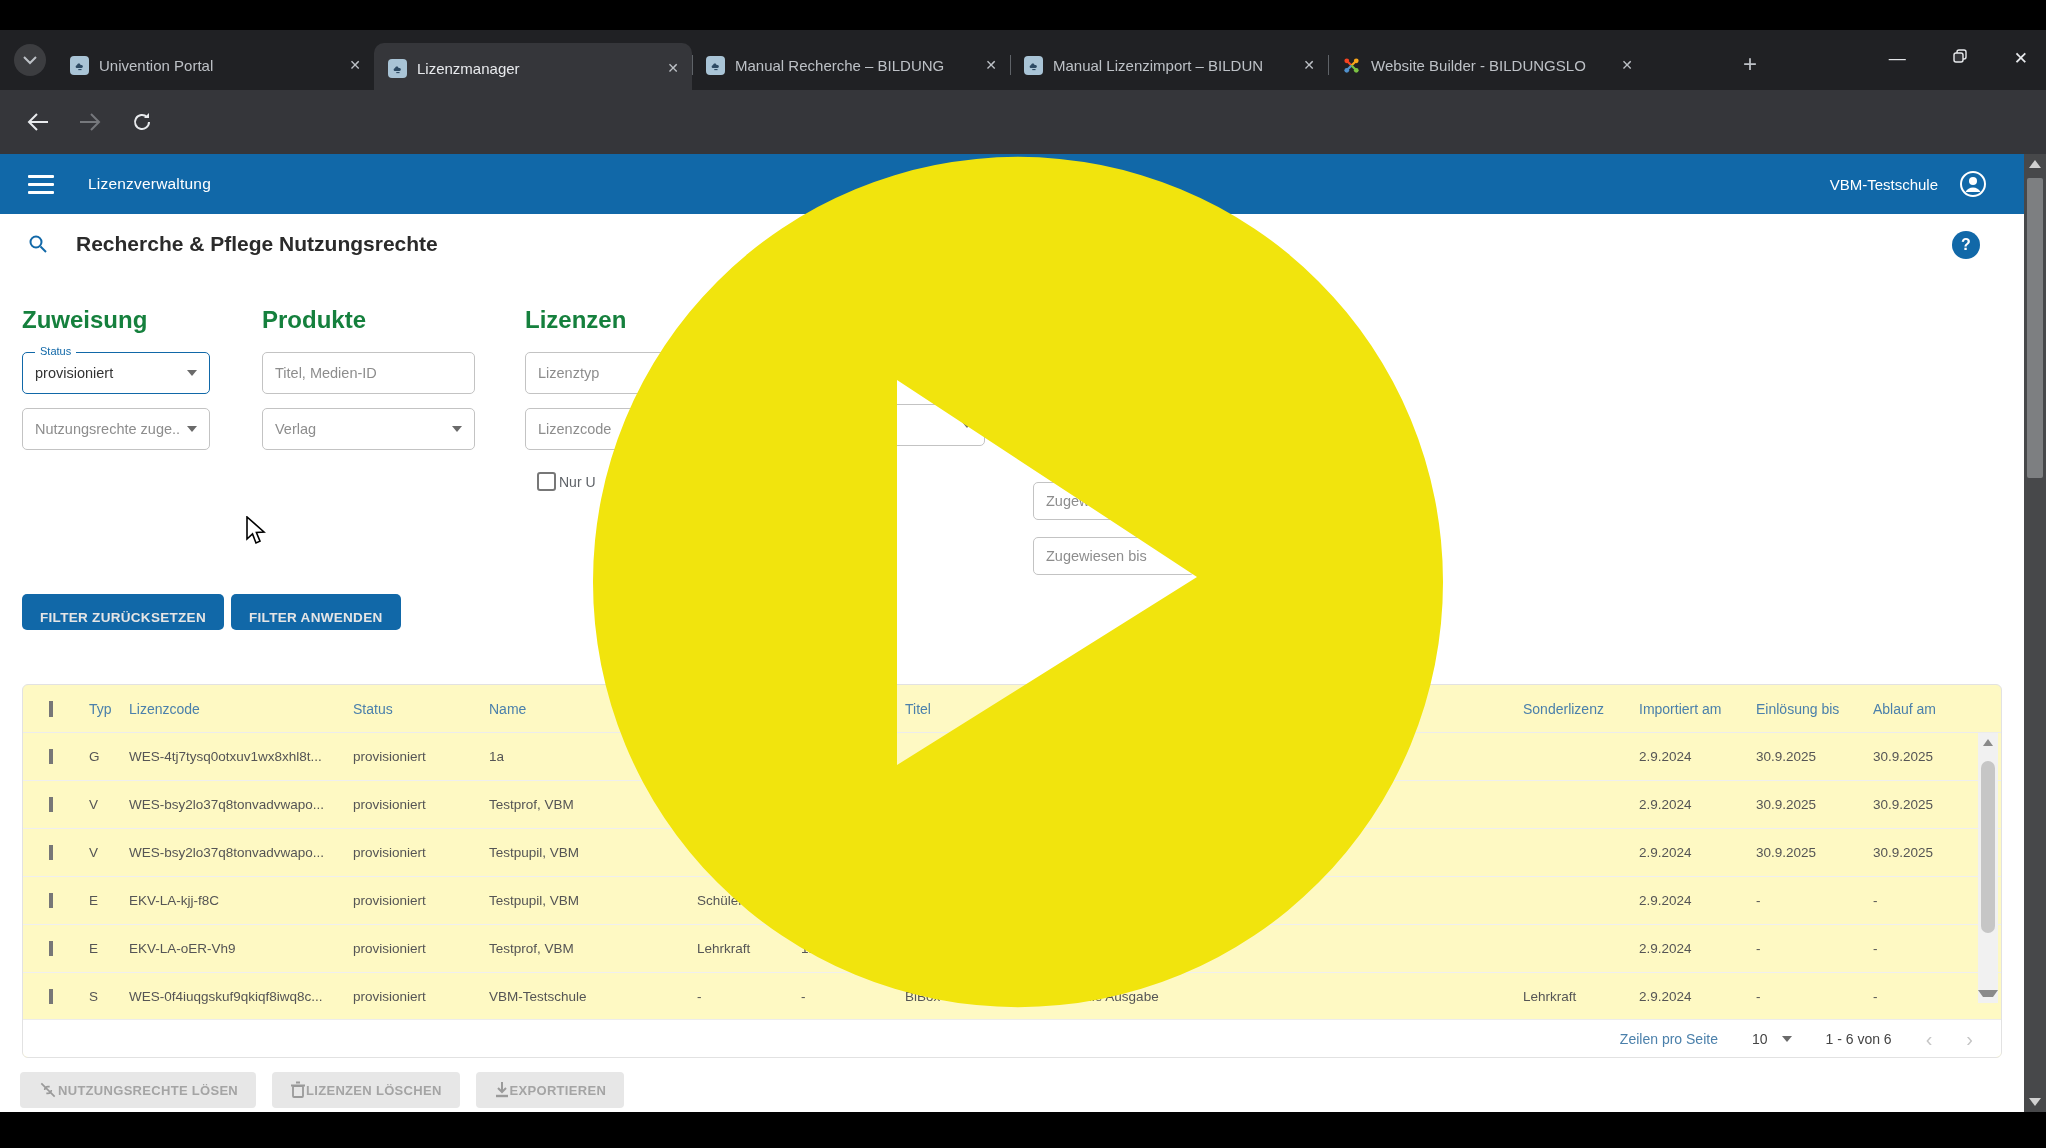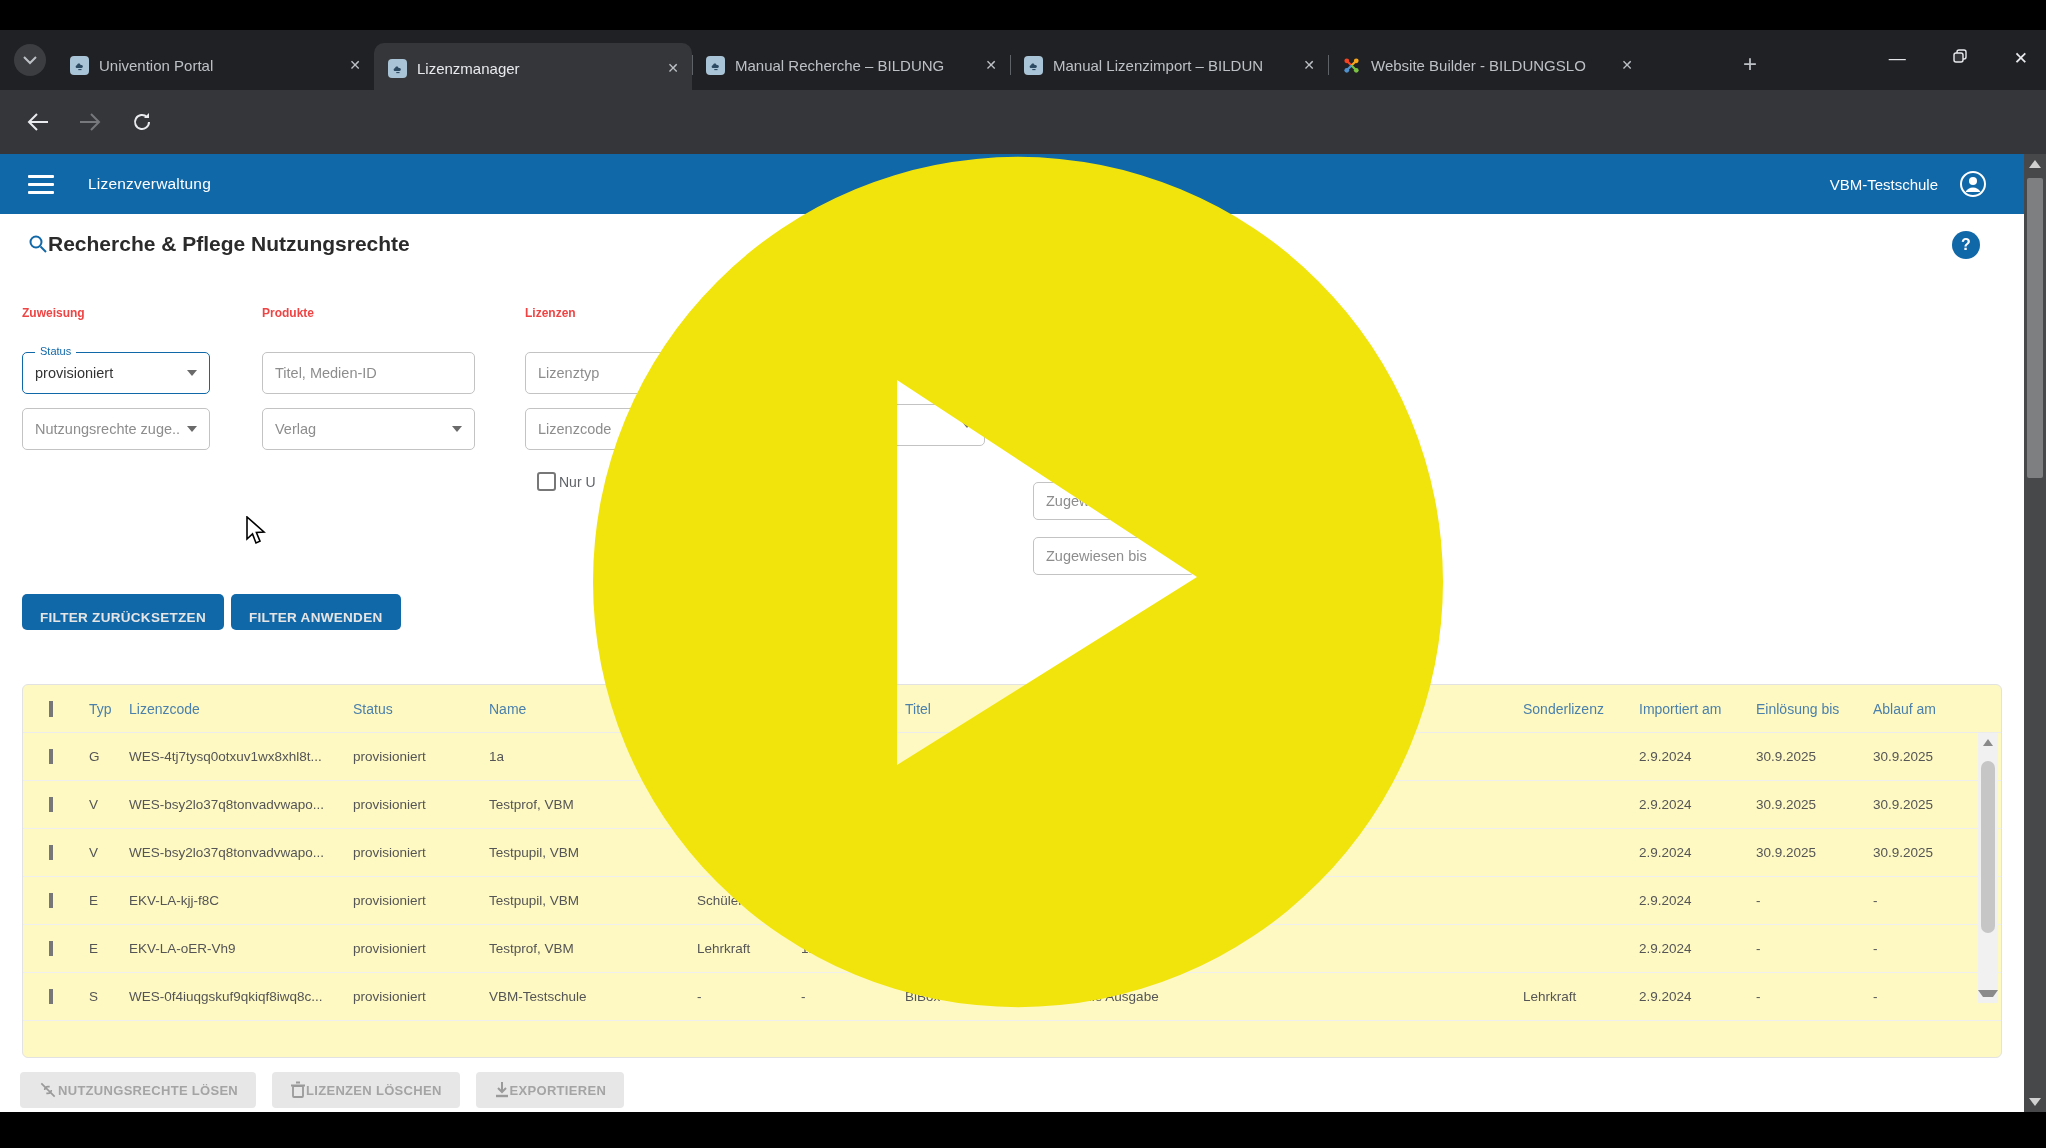--- a/index.html
+++ b/index.html
@@ -33,25 +33,25 @@
 
   
   #appbar{position:absolute;left:0;top:154px;width:2046px;height:60px;background:var(--appbar,#1168a8);display:flex;align-items:center;}
   #hamburger{margin-left:28px;width:26px;display:flex;flex-direction:column;gap:5px;}
   #hamburger i{height:3px;background:#fff;border-radius:1px;}
   #appbar-title{color:#fff;font-size:15.5px;font-weight:500;margin-left:34px;letter-spacing:.2px;}
   #appbar-right{position:absolute;right:60px;display:flex;align-items:center;gap:22px;color:#fff;font-size:15px;font-weight:500;}
 
   
   #content{position:absolute;left:0;top:214px;width:2046px;height:898px;background:#fff;}
-  #page-title-row{position:absolute;left:28px;top:18px;display:flex;align-items:center;gap:0;}
+  #page-title-row{position:absolute;left:28px;top:18px;display:flex;align-items:center;gap:28px;}
   #page-title{font-size:21px;font-weight:700;color:#2b2b2b;}
   #help-btn{position:absolute;left:1952px;top:17px;width:28px;height:28px;border-radius:50%;background:var(--accent,#1168a8);color:#fff;font-size:16px;font-weight:700;display:flex;align-items:center;justify-content:center;}
 
-  .fheading{position:absolute;font-size:12px;font-weight:700;color:#ef4444;}
+  .fheading{position:absolute;font-size:24px;font-weight:700;color:#15803d;}
   .field{position:absolute;height:42px;border:1px solid #c3c3c3;border-radius:5px;display:flex;align-items:center;padding:0 12px;font-size:14.5px;color:#8d8d8d;background:#fff;}
   .field .ph{flex:1;white-space:nowrap;overflow:hidden;}
   .caret{width:0;height:0;border-left:5px solid transparent;border-right:5px solid transparent;border-top:6px solid #6a6a6a;flex:none;margin-left:6px;}
   #status-select{border:1.5px solid var(--accent,#1168a8);color:#333;font-weight:500;}
   #status-label{position:absolute;left:12px;top:-8px;background:#fff;padding:0 5px;font-size:11px;color:var(--accent,#1168a8);font-weight:400;}
   .checkrow{position:absolute;display:flex;align-items:center;gap:3px;font-size:14px;color:#5f6368;}
   .cb{width:19px;height:19px;border:2px solid #777;border-radius:3px;background:#fff;flex:none;}
 
   .blue-btn{position:absolute;height:36px;background:var(--accent,#1168a8);color:#e5e5e5;border:none;border-radius:5px;font-size:13.5px;font-weight:700;letter-spacing:.3px;padding:16px 18px;}
 
@@ -404,20 +404,30 @@
             <div class="cell">2.9.2024</div>
             <div class="cell">-</div>
             <div class="cell">-</div>
           </div>
         </div>
       <div id="inner-scroll">
         <div class="tri-up"></div>
         <div id="inner-thumb"></div>
         <div id="inner-down" class="tri-down"></div>
       </div>
+      <div id="pagination">
+        <span id="pg-label">Zeilen pro Seite</span>
+        <span id="per-page">
+          <span>10</span>
+          <span class="caret"></span>
+        </span>
+        <span>1 - 6 von 6</span>
+        <span class="pg-chev">‹</span>
+        <span class="pg-chev">›</span>
+      </div>
     </div>
 
     <div id="actions">
       <button class="gray-btn">
         <svg width="20" height="20" viewBox="0 0 24 24">
             <path d="M8 12a4 4 0 0 1 4-4h2" stroke="#9a9a9a" stroke-width="2" fill="none"></path>
             <path d="M16 12a4 4 0 0 1-4 4h-2" stroke="#9a9a9a" stroke-width="2" fill="none"></path>
             <path d="M4 4l16 16" stroke="#9a9a9a" stroke-width="2"></path>
           </svg>
         <span>NUTZUNGSRECHTE LÖSEN</span>

